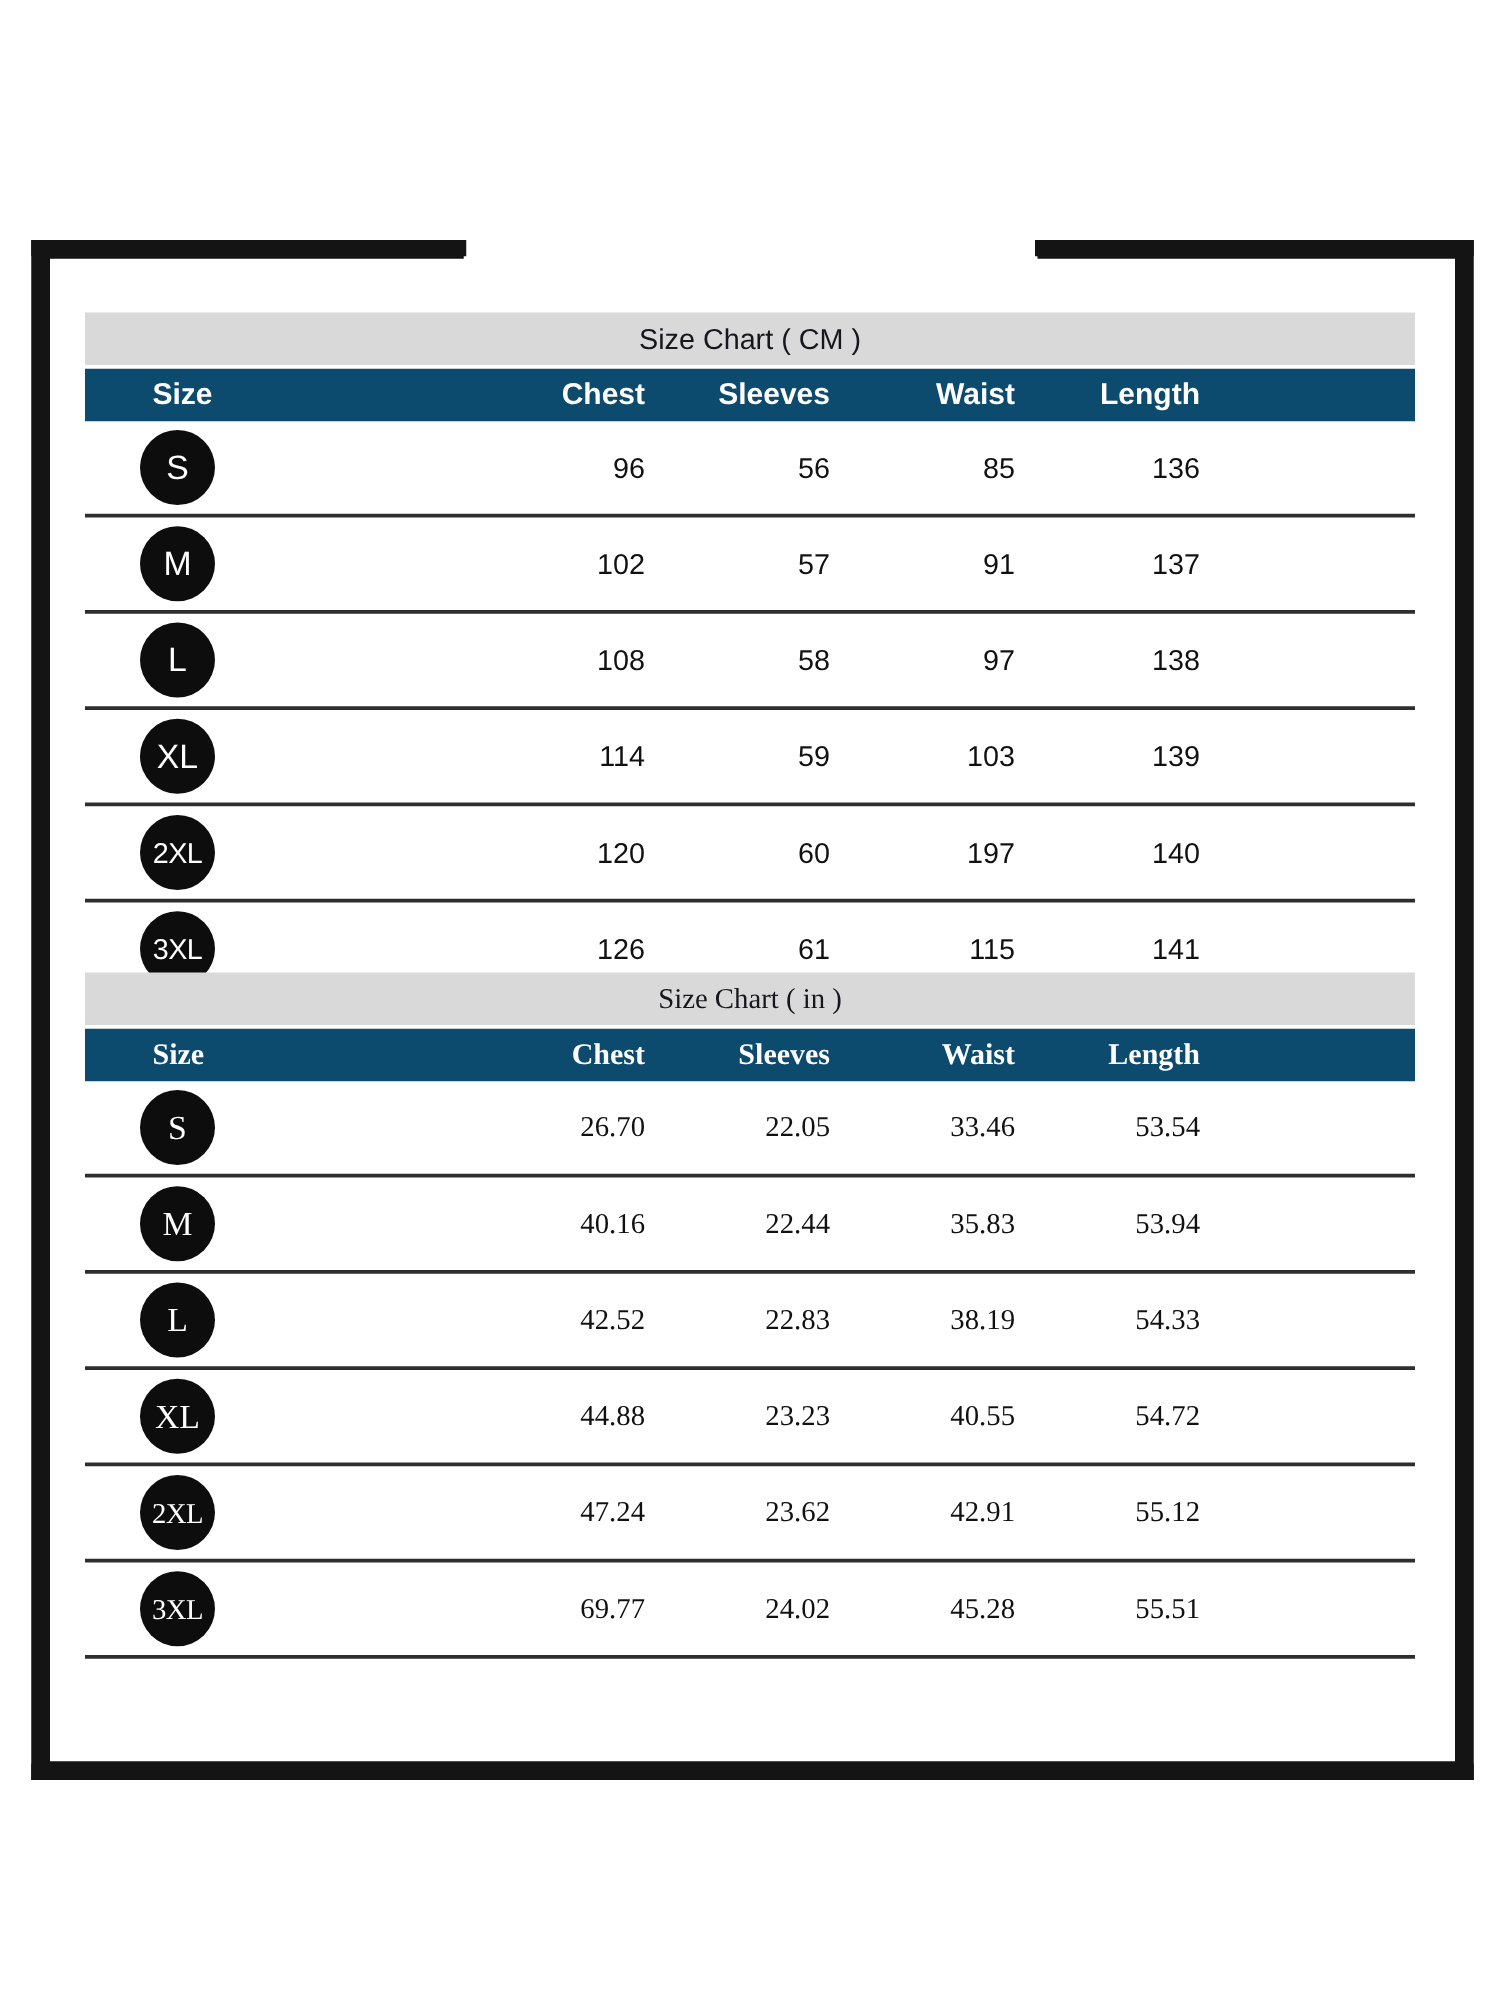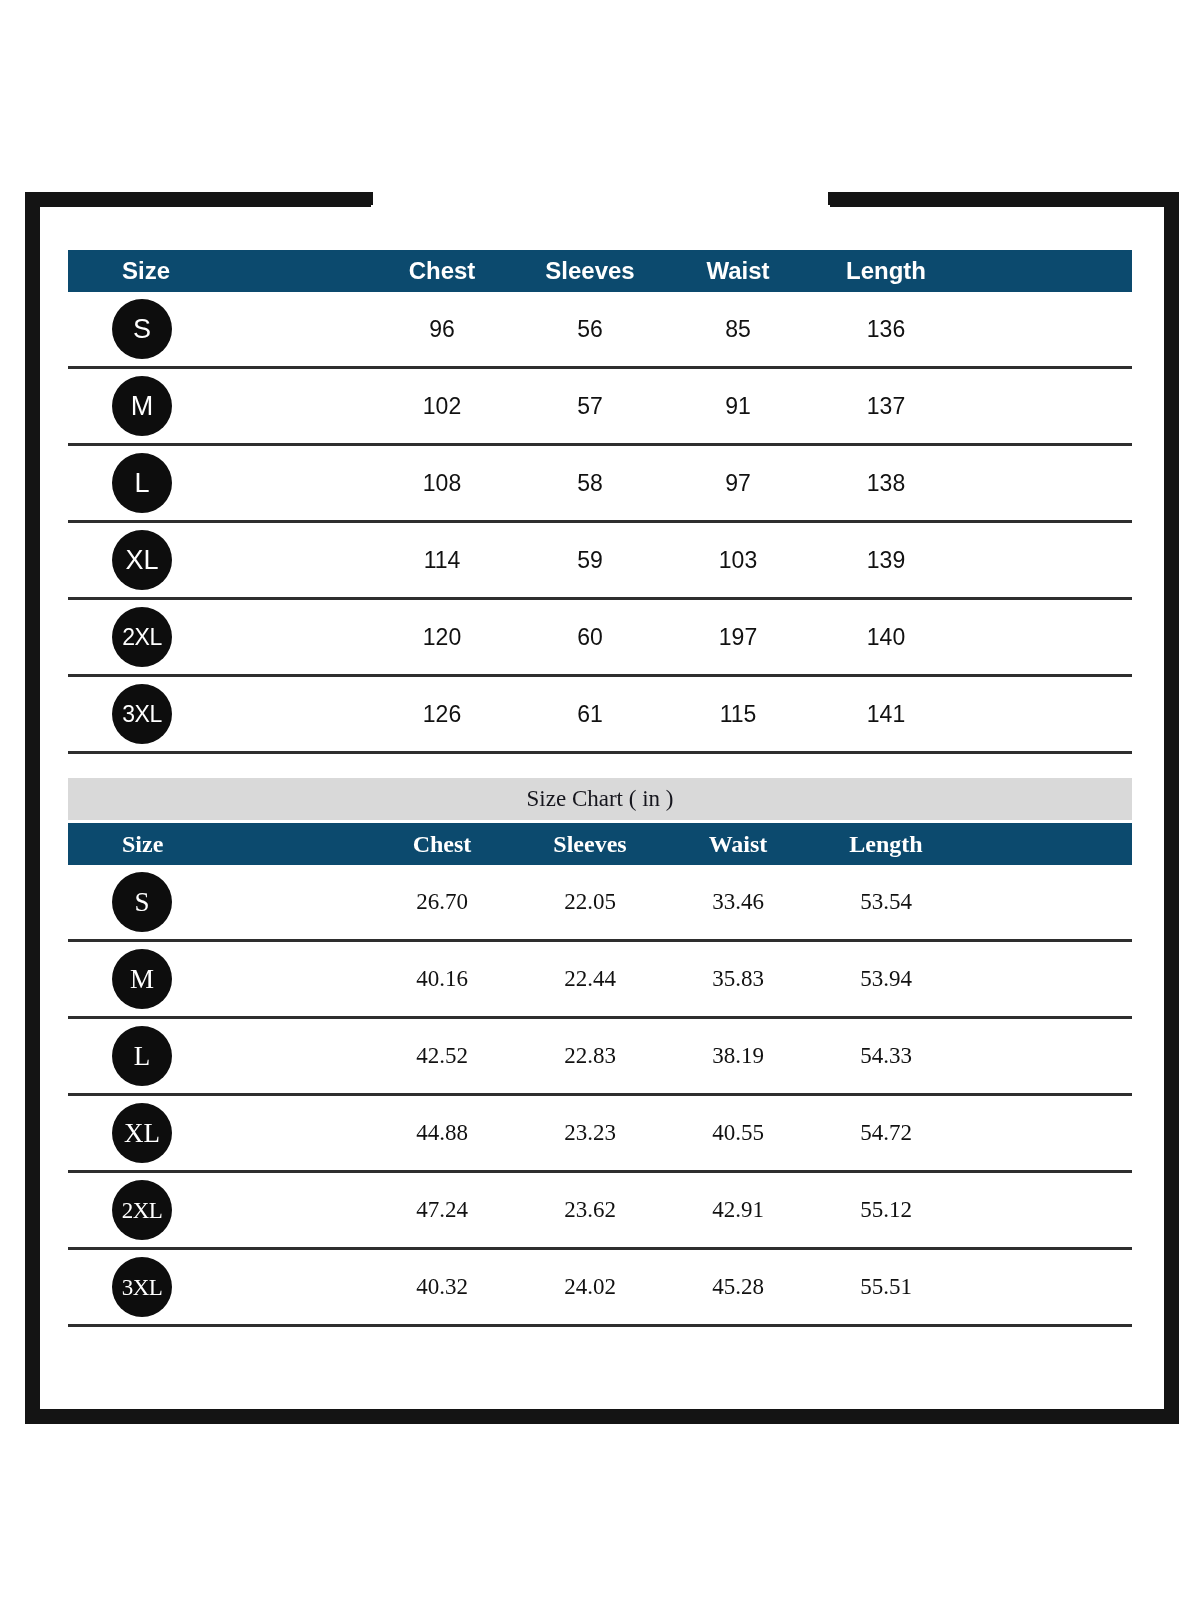--- a/index.html
+++ b/index.html
@@ -60,21 +60,21 @@
   .grid-row {
     display: grid;
     grid-template-columns: 300px 148px 148px 148px 148px auto;
     align-items: center;
   }
   .table-header {
     height: 42px; background: #0c4a6e; color: #ffffff;
     font-weight: bold; font-size: 24px;
   }
   .table-header .col-size { padding-left: 54px; }
-  .col-center { text-align: center; }
+  .col-center { text-align: right; }
 
   .data-row {
     height: 77px;
     border-bottom: 3px solid #2e2e2e;
     font-size: 23px;
   }
   .badge-cell { padding-left: 44px; }
   .size-badge {
     width: 60px; height: 60px; border-radius: 50%;
     background: #0d0d0d; color: #ffffff;
@@ -96,20 +96,21 @@
 <div class="page">
 
   <div class="title-bar left"></div>
   <div class="title-bar right"></div>
 
   <div class="frame-side left"></div>
   <div class="frame-side right"></div>
   <div class="frame-bottom"></div>
 
   <div class="size-table cm">
+    <div class="table-caption">Size Chart ( CM )</div>
     <div class="grid-row table-header">
       <div class="col-size">Size</div>
       <div class="col-center">Chest</div>
       <div class="col-center">Sleeves</div>
       <div class="col-center">Waist</div>
       <div class="col-center">Length</div>
       <div></div>
     </div>
     <div class="rows-container">
   <div class="grid-row data-row">
@@ -243,21 +244,21 @@
     <div class="col-center">23.62</div>
     <div class="col-center">42.91</div>
     <div class="col-center">55.12</div>
     <div></div>
   </div>
 
   <div class="grid-row data-row">
     <div class="badge-cell">
       <div class="size-badge small">3XL</div>
     </div>
-    <div class="col-center">40.32</div>
+    <div class="col-center">69.77</div>
     <div class="col-center">24.02</div>
     <div class="col-center">45.28</div>
     <div class="col-center">55.51</div>
     <div></div>
   </div>
 </div>
   </div>
 
 
 </div>

